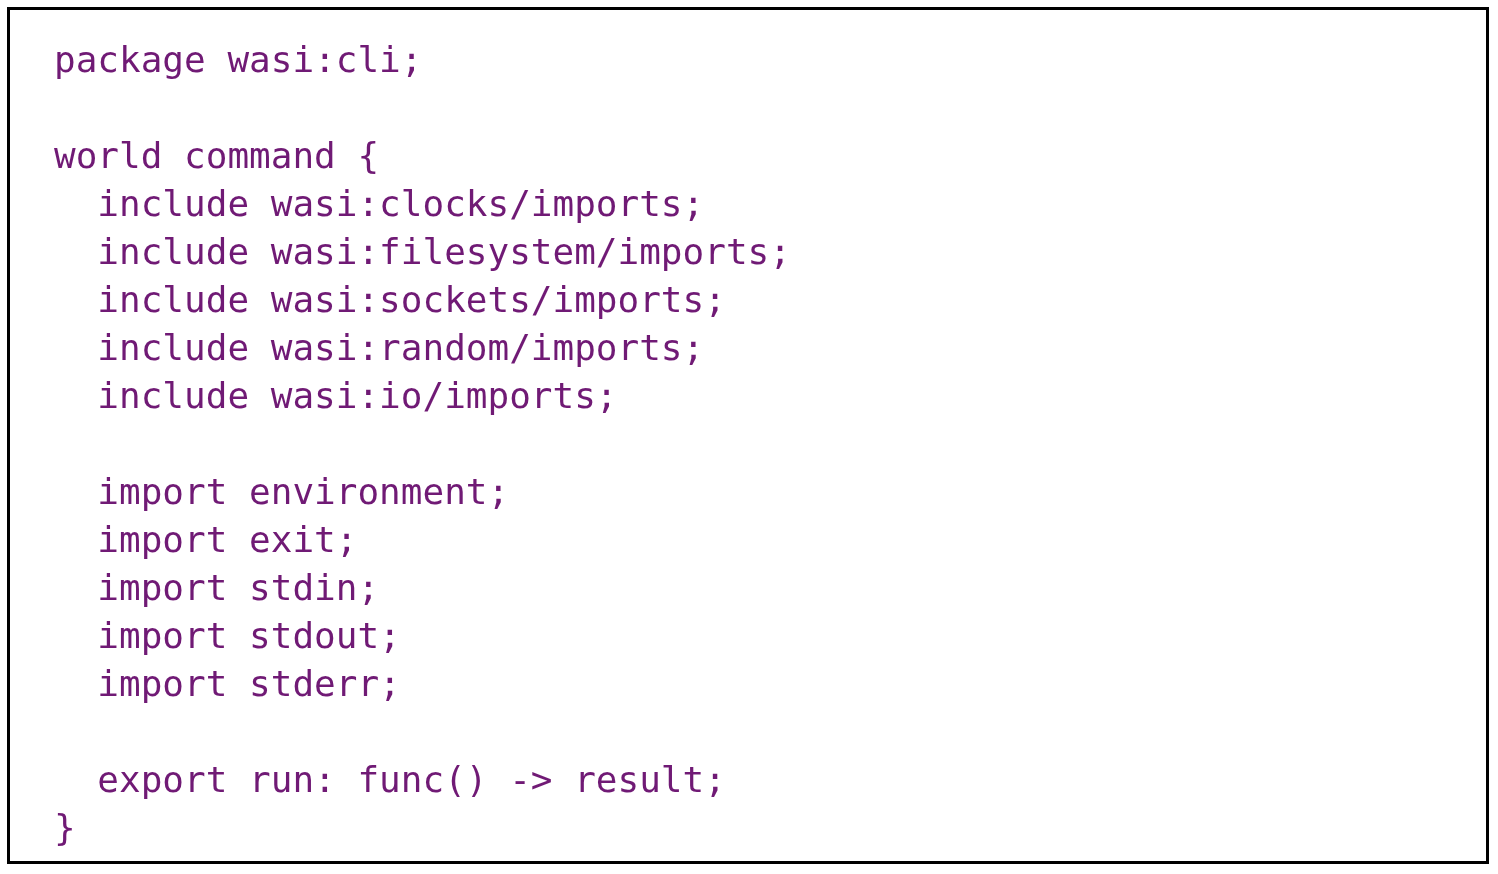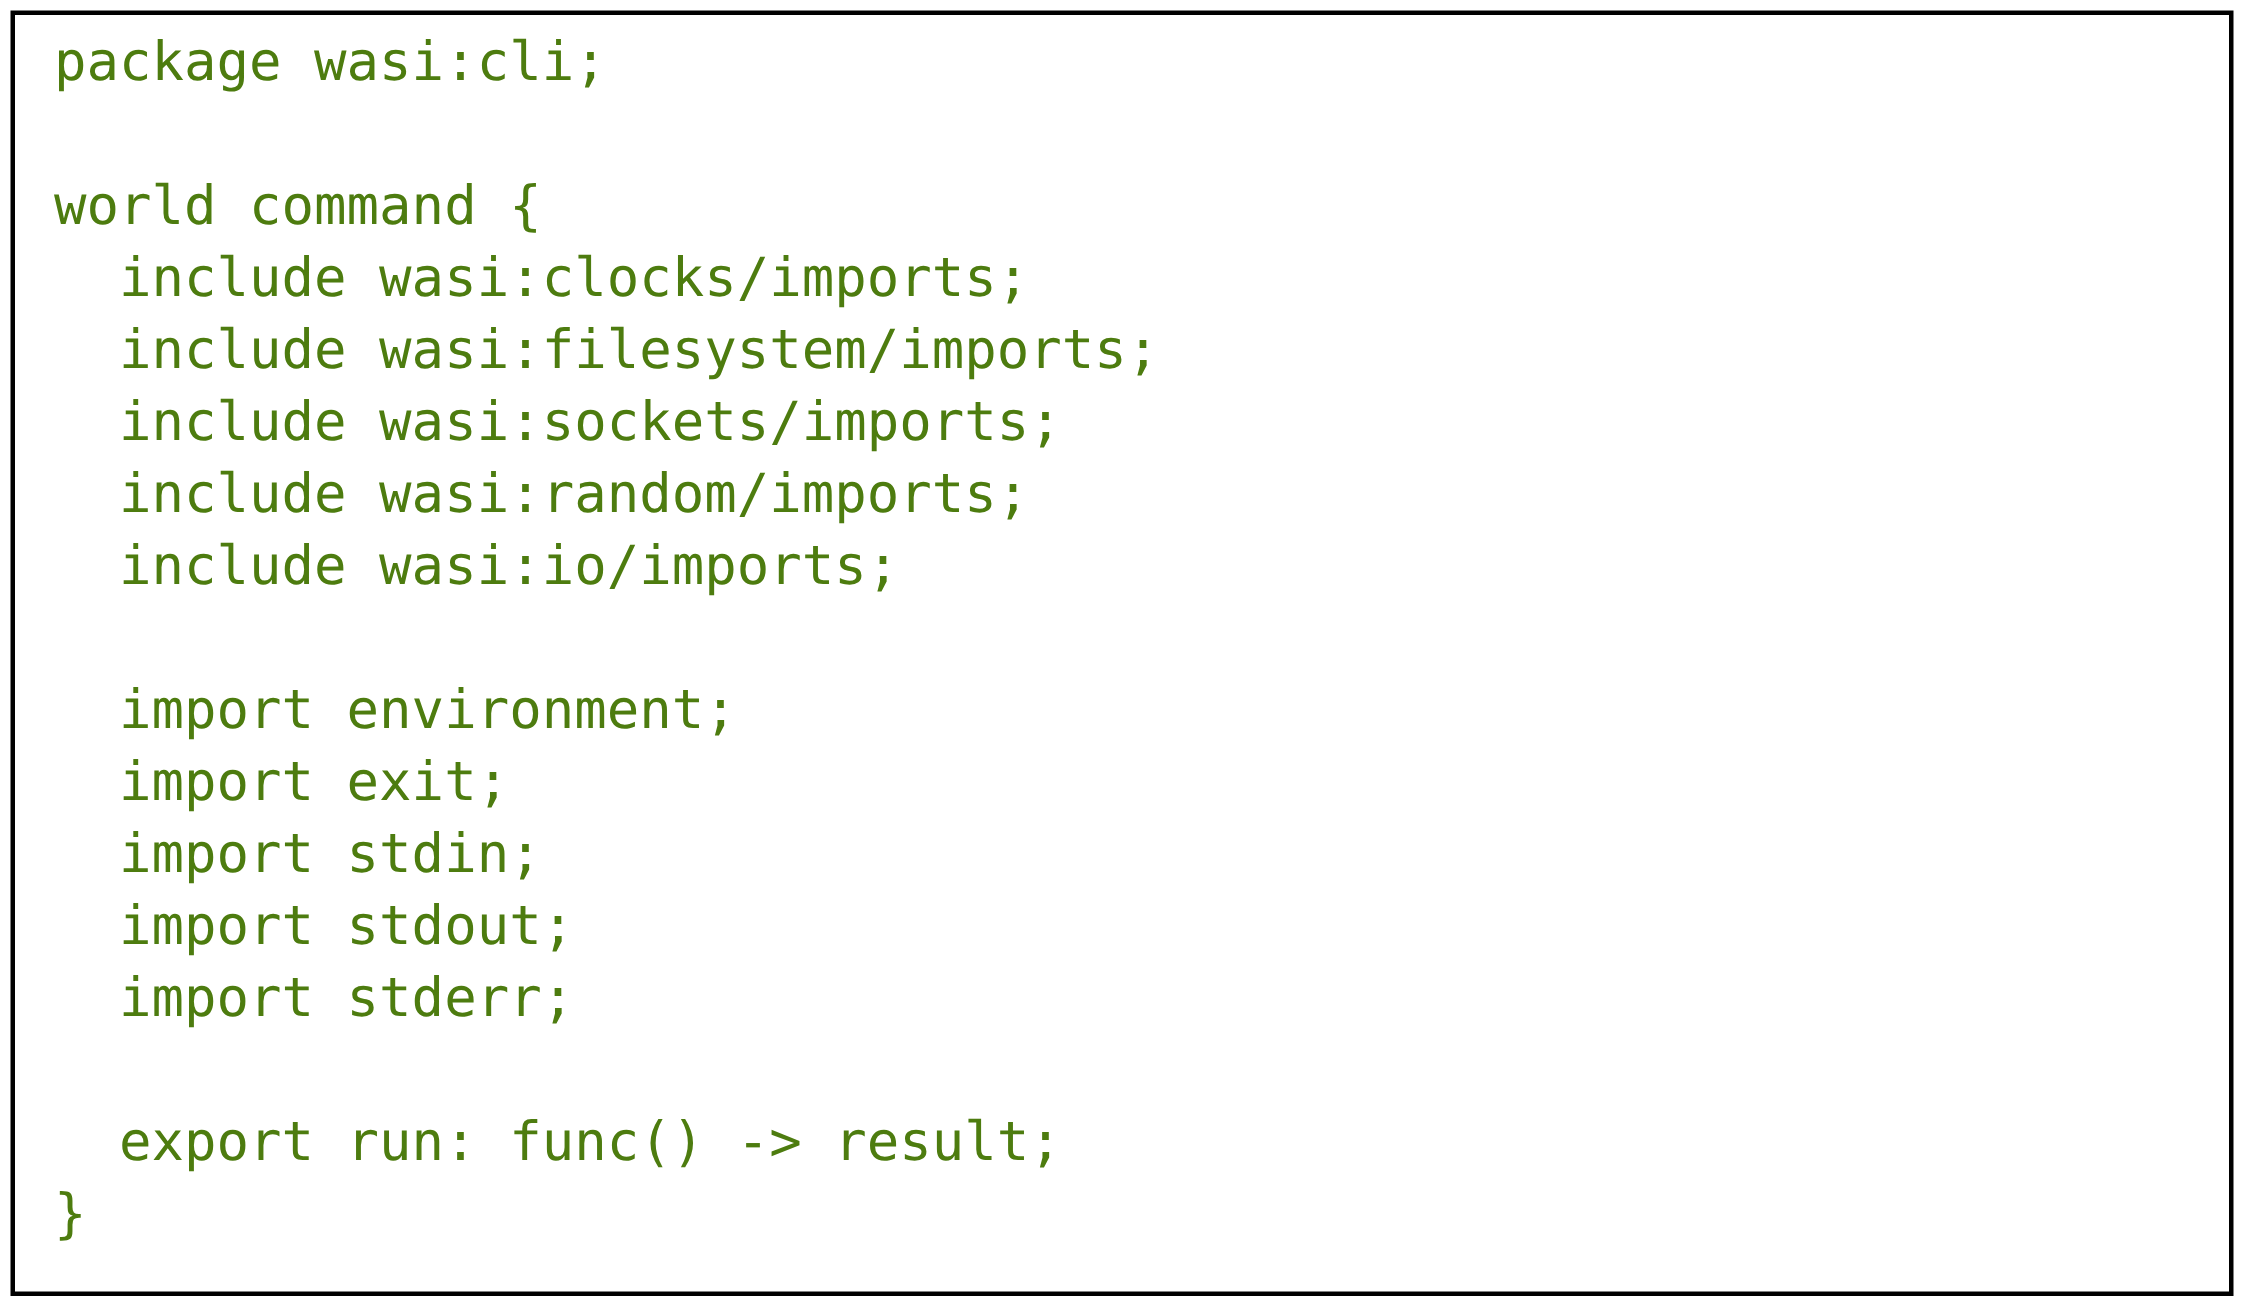--- a/index.html
+++ b/index.html
@@ -18,26 +18,26 @@
     left: 7px;
     top: 7px;
     width: 1482px;
     height: 857px;
     box-sizing: border-box;
     border: 3px solid #000000;
     background: #ffffff;
     overflow: hidden;
   }
   .code-block {
-    margin: 0;
+    margin: 18px;
     padding: 8px 10px 0 26px;
     font-family: "DejaVu Sans Mono", monospace;
     font-size: 36px;
     line-height: 48px;
-    color: #4d7c0f;
+    color: #701a75;
     white-space: pre;
   }
   .code-line {
     height: 48px;
     white-space: pre;
   }
 </style>
 </head>
 <body>
 

